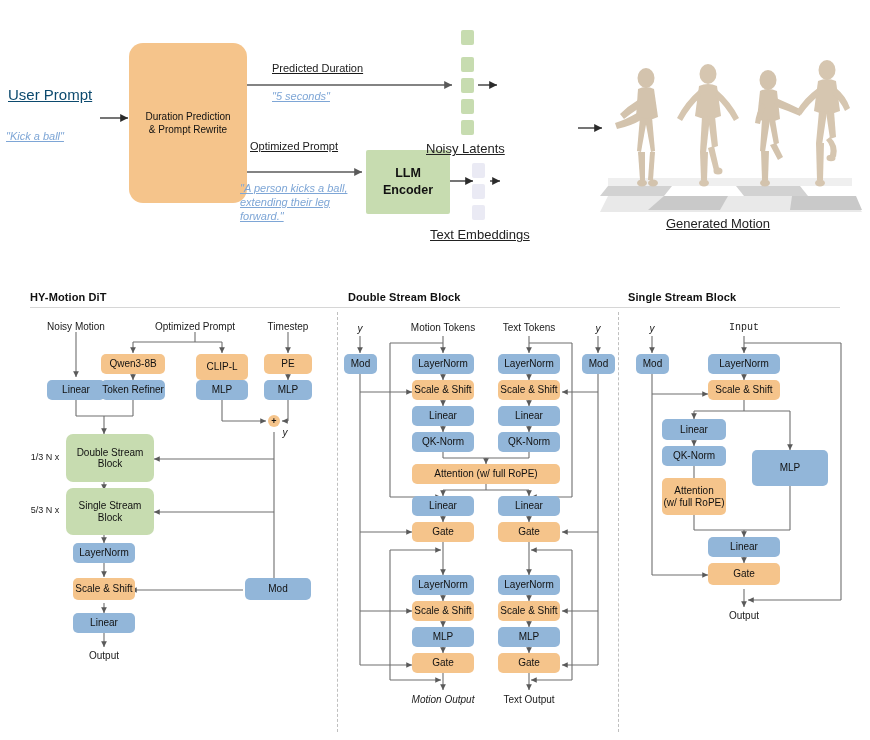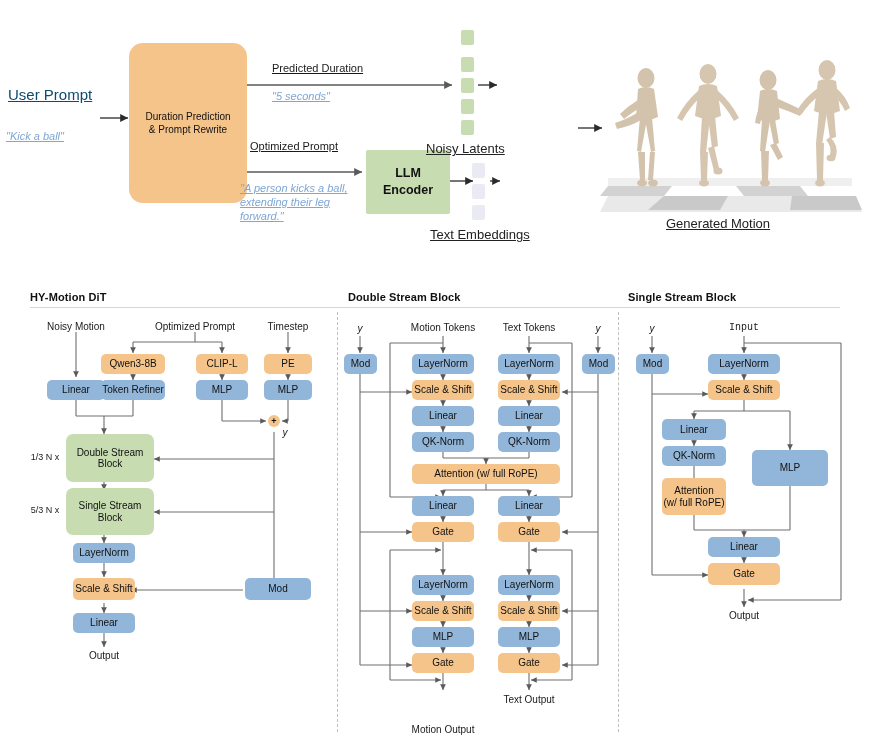--- a/index.html
+++ b/index.html
@@ -369,21 +369,21 @@
     <line x1="744" y1="589" x2="744" y2="607" marker-end="url(#ahs)"></line>
   </g>
 </svg>
 
 <div>
   <div class="lbl" style="left:34px; top:321px; width:84px;">Noisy Motion</div>
   <div class="lbl" style="left:145px; top:321px; width:100px;">Optimized Prompt</div>
   <div class="lbl" style="left:258px; top:321px; width:60px;">Timestep</div>
 
   <div class="node n-orange" style="left:101px; top:354px; width:64px; height:20px;"><span>Qwen3-8B</span></div>
-  <div class="node n-orange" style="left:196px; top:354px; width:52px; height:20px;"><span>CLIP-L</span></div>
+  <div class="node n-orange" style="left:196px; top:354px; width:52px; height:26px;"><span>CLIP-L</span></div>
   <div class="node n-orange" style="left:264px; top:354px; width:48px; height:20px;"><span>PE</span></div>
 
   <div class="node n-blue" style="left:47px; top:380px; width:58px; height:20px;"><span>Linear</span></div>
   <div class="node n-blue" style="left:101px; top:380px; width:64px; height:20px;"><span>Token Refiner</span></div>
   <div class="node n-blue" style="left:196px; top:380px; width:52px; height:20px;"><span>MLP</span></div>
   <div class="node n-blue" style="left:264px; top:380px; width:48px; height:20px;"><span>MLP</span></div>
 
   <div class="node n-orange" style="left:268px; top:415px; width:12px; height:12px; border-radius:50%; font-size:9px; font-weight:bold;"><span>+</span></div>
   <div class="lbl" style="left:278px; top:427px; width:14px; font-style:italic; font-size:10px;">y</div>
 
@@ -431,21 +431,21 @@
   <div class="node n-blue" style="left:412px; top:627px; width:62px; height:20px;"><span>MLP</span></div>
   <div class="node n-orange" style="left:412px; top:653px; width:62px; height:20px;"><span>Gate</span></div>
 
   <div class="node n-blue" style="left:498px; top:496px; width:62px; height:20px;"><span>Linear</span></div>
   <div class="node n-orange" style="left:498px; top:522px; width:62px; height:20px;"><span>Gate</span></div>
   <div class="node n-blue" style="left:498px; top:575px; width:62px; height:20px;"><span>LayerNorm</span></div>
   <div class="node n-orange" style="left:498px; top:601px; width:62px; height:20px;"><span>Scale &amp; Shift</span></div>
   <div class="node n-blue" style="left:498px; top:627px; width:62px; height:20px;"><span>MLP</span></div>
   <div class="node n-orange" style="left:498px; top:653px; width:62px; height:20px;"><span>Gate</span></div>
 
-  <div class="lbl" style="left:398px; top:724px; width:90px;">Motion Output</div>
+  <div class="lbl" style="left:398px; top:694px; width:90px;font-style:italic;">Motion Output</div>
   <div class="lbl" style="left:493px; top:694px; width:72px;">Text Output</div>
 </div>
 
 <div>
   <div class="lbl" style="left:645px; top:323px; width:14px; font-style:italic;">y</div>
   <div class="lbl" style="left:718px; top:322px; width:52px;font-family:Liberation Mono, monospace;">Input</div>
 
   <div class="node n-blue" style="left:636px; top:354px; width:33px; height:20px;"><span>Mod</span></div>
   <div class="node n-blue" style="left:708px; top:354px; width:72px; height:20px;"><span>LayerNorm</span></div>
   <div class="node n-orange" style="left:708px; top:380px; width:72px; height:20px;"><span>Scale &amp; Shift</span></div>

